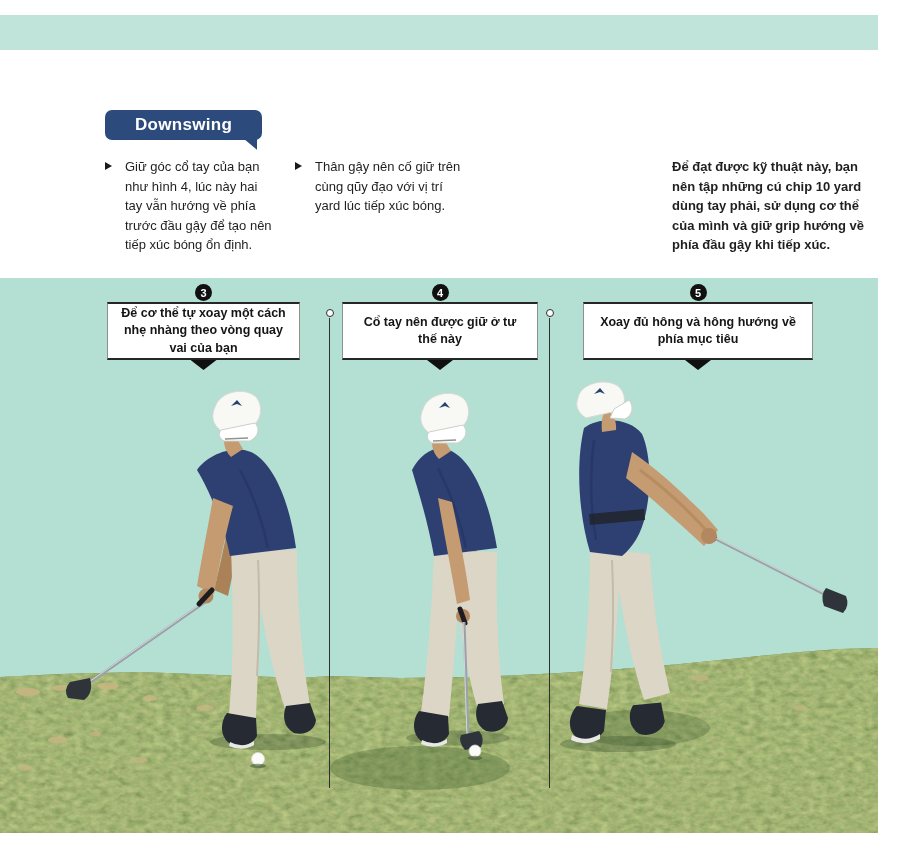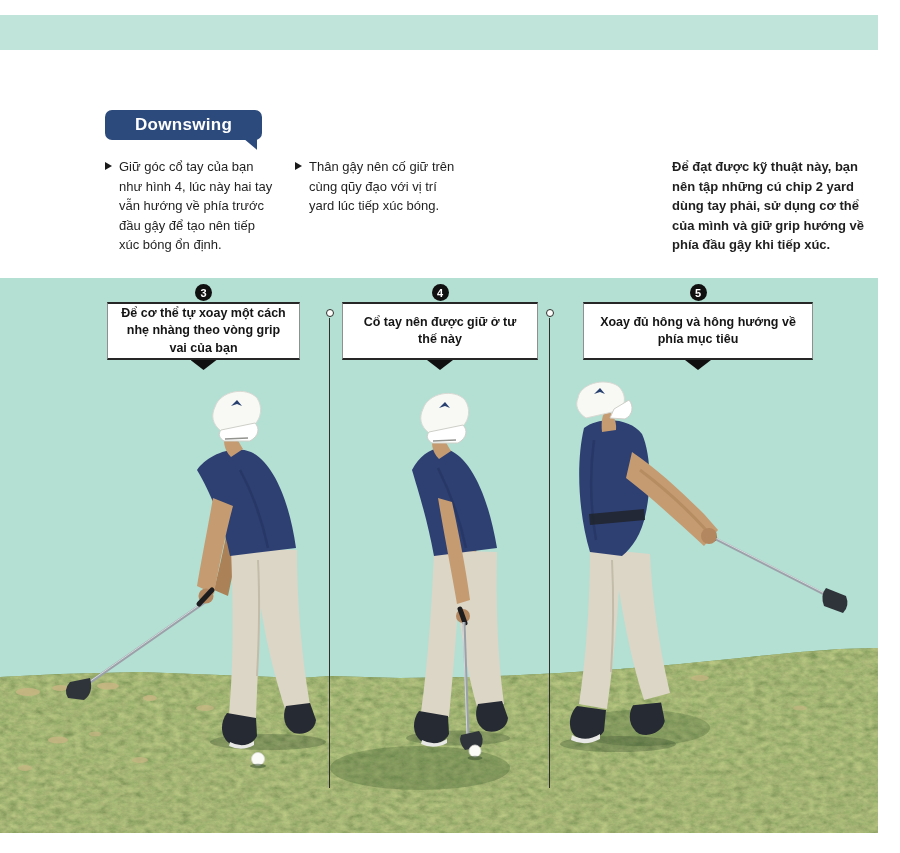--- a/index.html
+++ b/index.html
@@ -5,21 +5,21 @@
   html,body{margin:0;padding:0;background:#ffffff;}
   .page{position:relative;width:900px;height:853px;background:#fff;overflow:hidden;
         font-family:"Liberation Sans",sans-serif;color:var(--ink,#1f1f1f);}
   .top-bar{position:absolute;left:0;top:15px;width:878px;height:35px;background:var(--teal_bar,#c1e4da);}
   .badge{position:absolute;left:105px;top:110px;height:30px;background:var(--navy,#2c4a7c);
          color:#fff;font-weight:bold;font-size:17px;letter-spacing:.3px;border-radius:7px;
          display:flex;align-items:center;padding:0 30px;}
   .badge::after{content:"";position:absolute;right:5px;bottom:-10px;width:13px;height:11px;
          background:var(--navy,#2c4a7c);clip-path:polygon(0 0,100% 0,100% 100%);}
   .tips{position:absolute;left:0;top:157px;width:900px;height:118px;}
-  .tip{position:absolute;display:flex;gap:7px;}
+  .tip{position:absolute;display:flex;gap:13px;}
   .tip p{margin:0;font-size:13px;line-height:1.5;color:var(--ink,#1f1f1f);}
   .tip-0{left:105px;width:170px;}
   .tip-1{left:295px;width:170px;}
   .tip-2{left:487px;width:180px;}
   .tip-3{left:672px;width:208px;}
   .tip-3 p{font-weight:bold;}
   .tri{flex:0 0 auto;width:0;height:0;border-left:7px solid #1a1a1a;
        border-top:4.5px solid transparent;border-bottom:4.5px solid transparent;margin-top:5px;}
   .stage{position:absolute;left:0;top:278px;width:878px;height:555px;background:var(--teal,#b4dfd3);}
   .grass{position:absolute;left:0;top:370px;width:878px;height:185px;
@@ -56,21 +56,21 @@
   <div class="tips">
     <div class="tip tip-0">
       <span class="tri"></span>
       <p>Giữ góc cổ tay của bạn như hình 4, lúc này hai tay vẫn hướng về phía trước đầu gậy để tạo nên tiếp xúc bóng ổn định.</p>
     </div>
     <div class="tip tip-1">
       <span class="tri"></span>
       <p>Thân gậy nên cố giữ trên cùng qũy đạo với vị trí yard lúc tiếp xúc bóng.</p>
     </div>
     <div class="tip tip-3">
-      <p>Để đạt được kỹ thuật này, bạn nên tập những cú chip 2 yard dùng tay phải, sử dụng cơ thể của mình và giữ grip hướng về phía đầu gậy khi tiếp xúc.</p>
+      <p>Để đạt được kỹ thuật này, bạn nên tập những cú chip 10 yard dùng tay phải, sử dụng cơ thể của mình và giữ grip hướng về phía đầu gậy khi tiếp xúc.</p>
     </div>
   </div>
 
   <div class="stage">
 
     <div class="grass">
       <svg width="878" height="185" viewBox="0 0 878 185" preserveAspectRatio="none" aria-hidden="true">
         <defs>
           <filter id="grassNoise" x="-5%" y="-5%" width="110%" height="110%">
             <feTurbulence type="fractalNoise" baseFrequency="0.11 0.18" numOctaves="5" seed="7" result="n"></feTurbulence>
@@ -100,21 +100,21 @@
       <span class="vline"></span>
     </div>
     <div class="divider d2">
       <span class="dot"></span>
       <span class="vline"></span>
     </div>
 
     <div class="step step-0">
       <div class="step-num">3</div>
       <div class="step-box">
-        <span>Để cơ thể tự xoay một cách nhẹ nhàng theo vòng grip vai của bạn</span>
+        <span>Để cơ thể tự xoay một cách nhẹ nhàng theo vòng quay vai của bạn</span>
       </div>
       <div class="step-pointer"></div>
     </div>
     <div class="step step-1">
       <div class="step-num">4</div>
       <div class="step-box">
         <span>Cổ tay nên được giữ ở tư thế này</span>
       </div>
       <div class="step-pointer"></div>
     </div>

